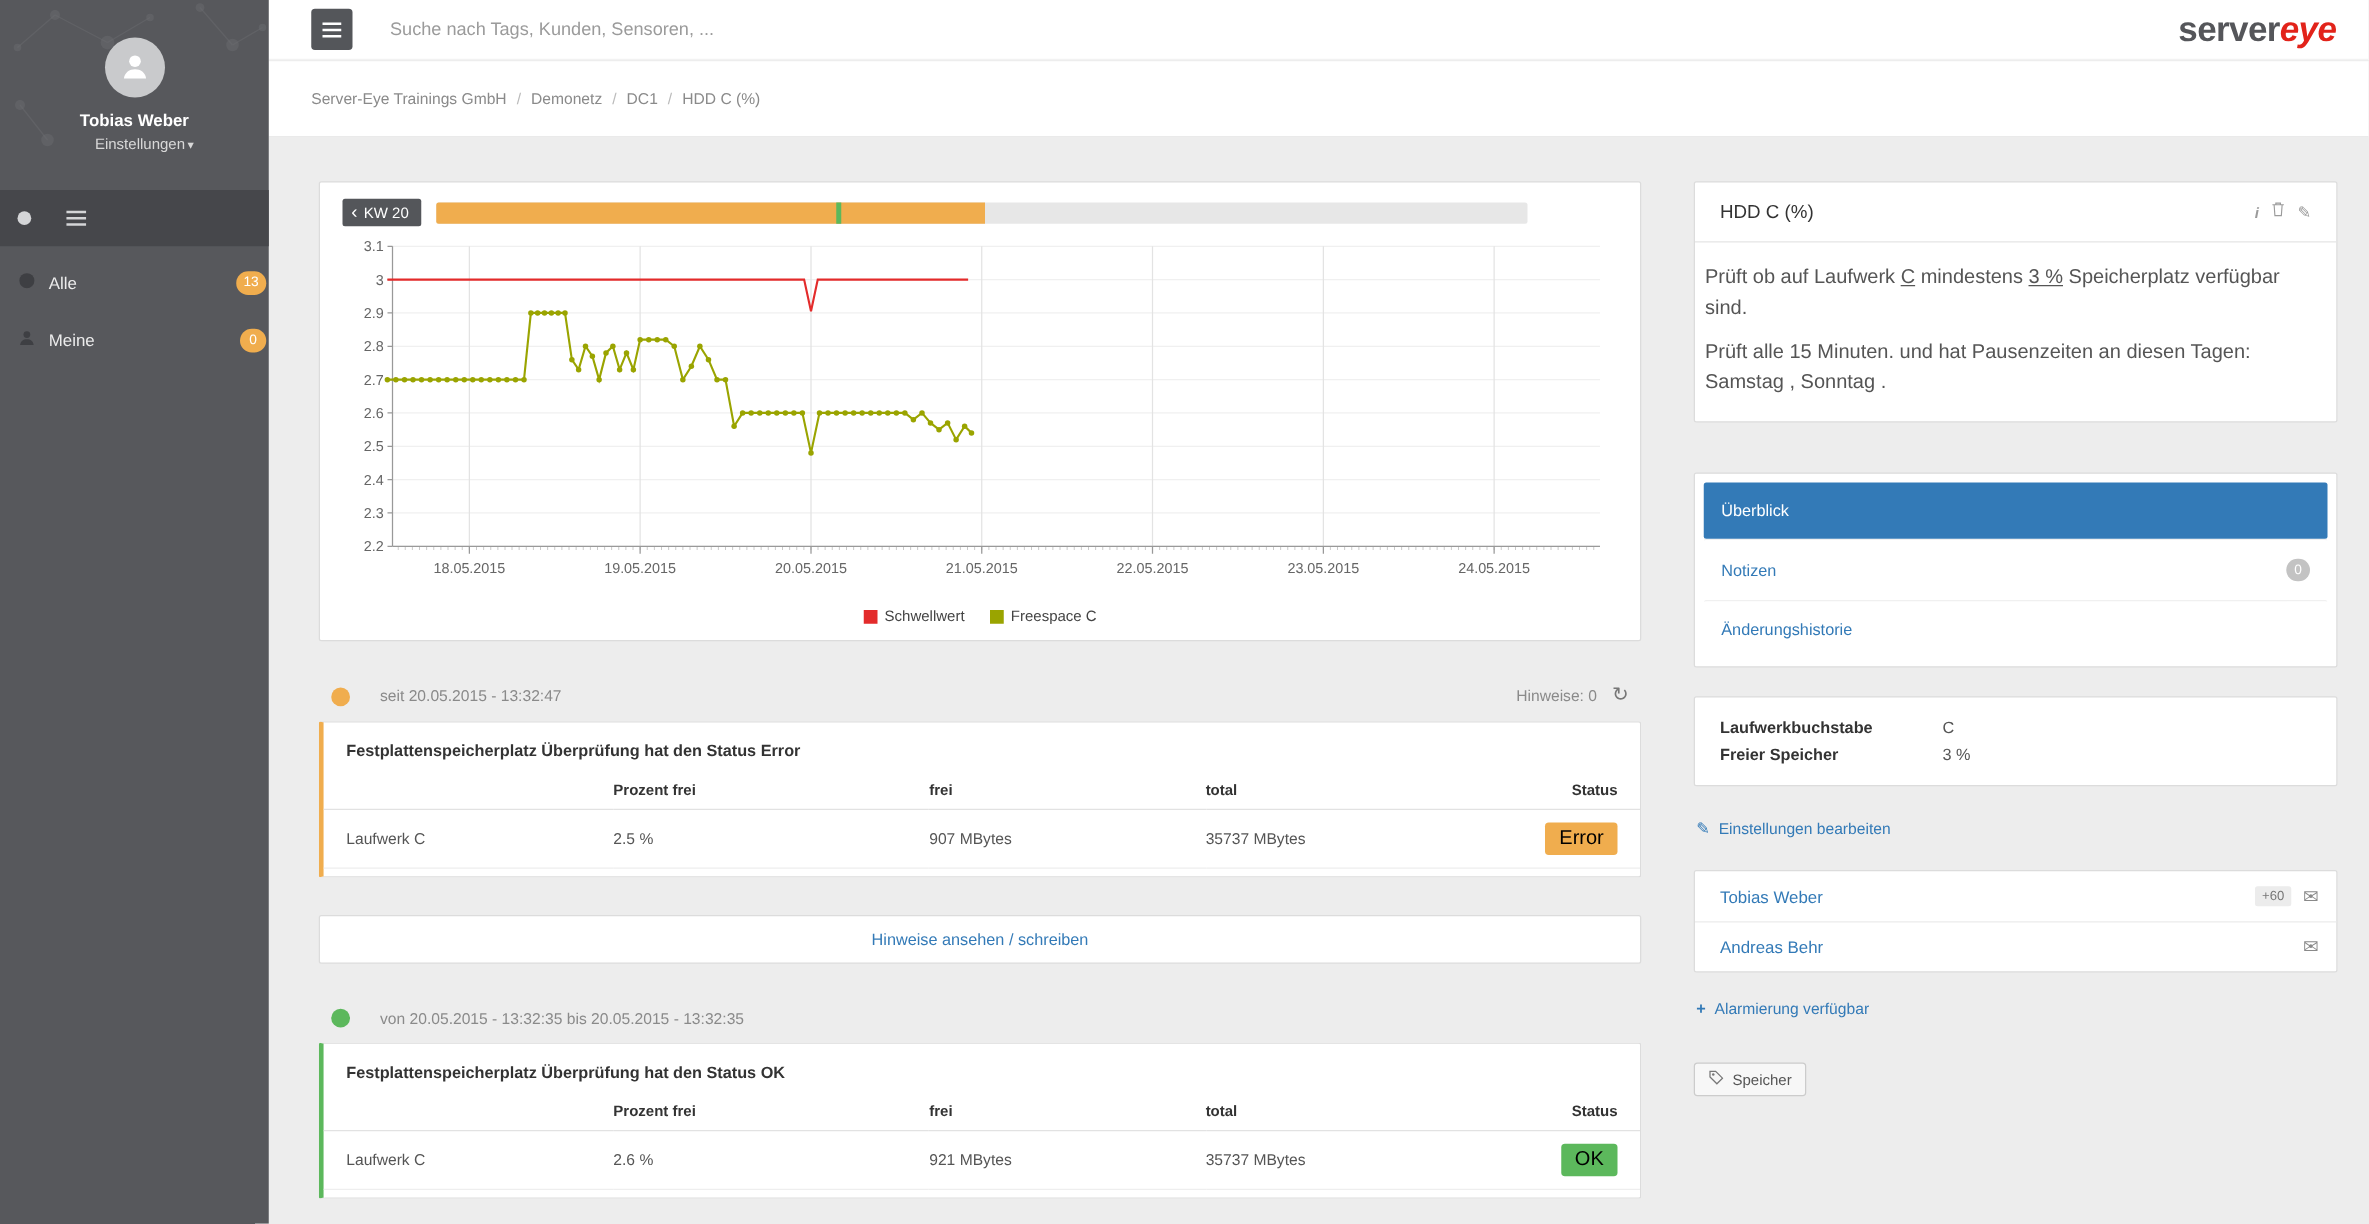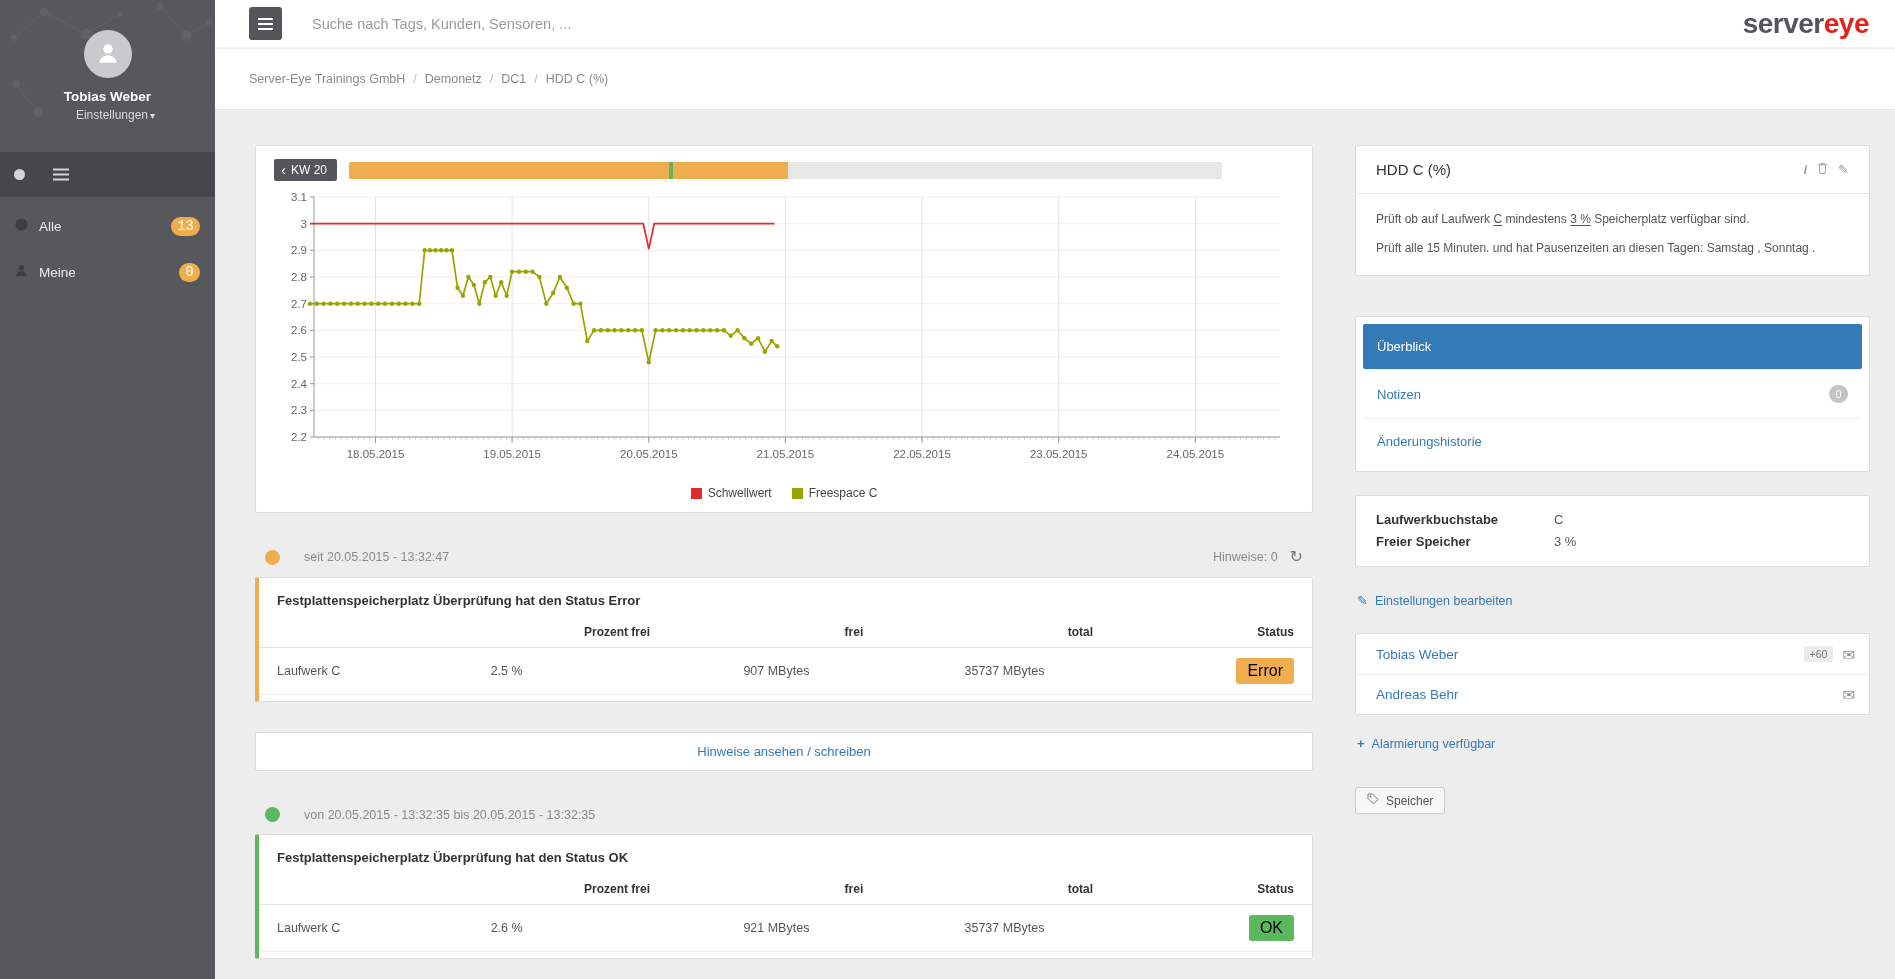--- a/index.html
+++ b/index.html
@@ -13,33 +13,33 @@
   .avatar { width:48px; height:48px; border-radius:50%; background:#c9cacc; margin:0 auto;
     display:flex; align-items:center; justify-content:center; cursor:pointer; }
   .profile-name { margin-top:11px; font-size:13.5px; font-weight:bold; color:#fff; }
   .profile-settings { margin-top:4px; font-size:12px; color:#d8d8d8; cursor:pointer;padding-left:16px; }
   .profile-settings .caret { font-size:10px; margin-left:2px; }
   .side-strip { margin-top:30px; height:45px; background:#46474b; display:flex; align-items:center; padding-left:14px; gap:28px; }
   .strip-icon { display:flex; align-items:center; cursor:pointer; }
   .strip-circle { width:11px; height:11px; border-radius:50%; background:#d4d5d7; display:inline-block; }
   .side-nav { padding-top:6px; }
   .side-item { display:flex; align-items:center; height:46px; padding-left:15px; color:#ececec; font-size:13.5px; gap:11px; cursor:pointer; }
-  .count-badge { margin-left:auto; margin-right:15px; background:#f0ad4e; color:#fff; border-radius:10px;
-    min-width:21px; height:19px; line-height:19px; text-align:center; font-size:14px; padding:0 6px;font-family:Liberation Mono, monospace; }
+  .count-badge { margin-left:auto; margin-right:2px; background:#f0ad4e; color:#fff; border-radius:10px;
+    min-width:21px; height:19px; line-height:19px; text-align:center; font-size:11px; padding:0 6px; }
 
   
   .topbar { position:absolute; left:215px; top:0; right:0; height:48px; background:#fff;
     display:flex; align-items:center; padding:0 26px 0 34px; border-bottom:1px solid #f2f2f2; }
   .hamburger { width:33px; height:33px; background:#54565a; border-radius:3px; border:none; cursor:pointer;
     display:flex; flex-direction:column; align-items:center; justify-content:center; gap:3px; }
   .hamburger span { width:15px; height:2px; background:#fff; display:block; }
   .search-input { border:none; outline:none; margin-left:30px; font-size:14.5px; width:640px; color:#555; background:transparent; }
   .search-input::placeholder { color:#9b9b9b; }
   .logo { margin-left:auto; font-size:28px; font-weight:bold; letter-spacing:-0.5px; line-height:1; }
-  .logo .p1 { color:#55565a; } .logo .p2 { color:#e2231a; }
+  .logo .p1 { color:#55565a; } .logo .p2 { color:#e2231a;font-style:italic; }
 
   
   .crumb-bar { position:absolute; left:215px; top:49px; right:0; height:61px; background:#fff;
     display:flex; align-items:center; padding-left:34px; color:#8a8a8a; font-size:12.5px; gap:8px;
     border-bottom:1px solid #e4e4e4; }
   .crumb-item { cursor:pointer; }
   .crumb-sep { color:#bbb; }
 
   
   .main { position:absolute; left:215px; top:110px; right:0; bottom:0; background:#ededed; overflow:hidden; }
@@ -65,34 +65,34 @@
   
   .status-row { display:flex; align-items:center; margin:36px 0 12px; color:#8a8a8a; font-size:12.5px; gap:24px; padding:0 10px; }
   .dot { width:15px; height:15px; border-radius:50%; flex:0 0 auto; }
   .dot-orange { background:#f0ad4e; } .dot-green { background:#5cb85c; }
   .status-right { margin-left:auto; display:flex; gap:12px; align-items:center; }
   .refresh-ic { color:#777; font-size:16px; cursor:pointer; line-height:1; }
   .alert-card { border-left:4px solid #f0ad4e; padding:15px 0 6px; }
   .alert-card.ok { border-left-color:#5cb85c; }
   .alert-title { font-weight:bold; font-size:13px; color:#333; padding:0 18px; }
   .alert-table { width:100%; border-collapse:collapse; margin-top:12px; font-size:12.5px; table-layout:fixed; }
-  .alert-table th { text-align:center; font-size:12px; color:#333; padding:5px 0 8px; border-bottom:1px solid #e2e2e2; font-weight:bold; }
+  .alert-table th { text-align:left; font-size:12px; color:#333; padding:5px 0 8px; border-bottom:1px solid #e2e2e2; font-weight:bold; }
   .alert-table td { padding:10px 0; color:#555; border-bottom:1px solid #eee; }
   .alert-table .c1 { padding-left:18px; }
   .alert-table .c-status { text-align:right; padding-right:18px; }
   .badge { display:inline-block; color:#000000; font-size:16px; border-radius:3px; padding:4px 11px; min-width:34px; text-align:left; }
   .badge-error { background:#f0ad4e; } .badge-ok { background:#5cb85c; }
   .hint-card { margin-top:30px; text-align:center; padding:11px 0; font-size:13px; }
   .blue-link { color:#337ab7; cursor:pointer; text-decoration:none; }
 
   
   .panel-head { display:flex; align-items:center; padding:15px 20px; border-bottom:1px solid #e5e5e5; font-size:15px; color:#333; }
   .panel-icons { margin-left:auto; display:flex; gap:10px; color:#9b9b9b; align-items:center; }
   .p-ic { font-size:12px; cursor:pointer; line-height:1; color:#9b9b9b; font-style:italic; font-weight:bold; }
-  .panel-body { padding:16px 20px 18px; color:#555; font-size:12px; line-height:1.55; }
+  .panel-body { padding:16px 8px 18px; color:#555; font-size:16px; line-height:1.55; }
   .panel-body p + p { margin-top:10px; }
   .uline { text-decoration:underline; text-underline-offset:2px; }
 
   .tabs-card { margin-top:40px; padding:7px; }
   .tab-item { display:flex; align-items:center; padding:15px 14px; font-size:13px; color:#337ab7; cursor:pointer; border-radius:2px; }
   .tab-item + .tab-item { border-top:1px solid #f0f0f0; }
   .tab-item.active { background:#337ab7; color:#fff; border:none; }
   .tab-badge { margin-left:auto; background:#c3c3c3; color:#fff; border-radius:9px; min-width:19px; height:18px;
     line-height:18px; text-align:center; font-size:11px; padding:0 5px; }
 

